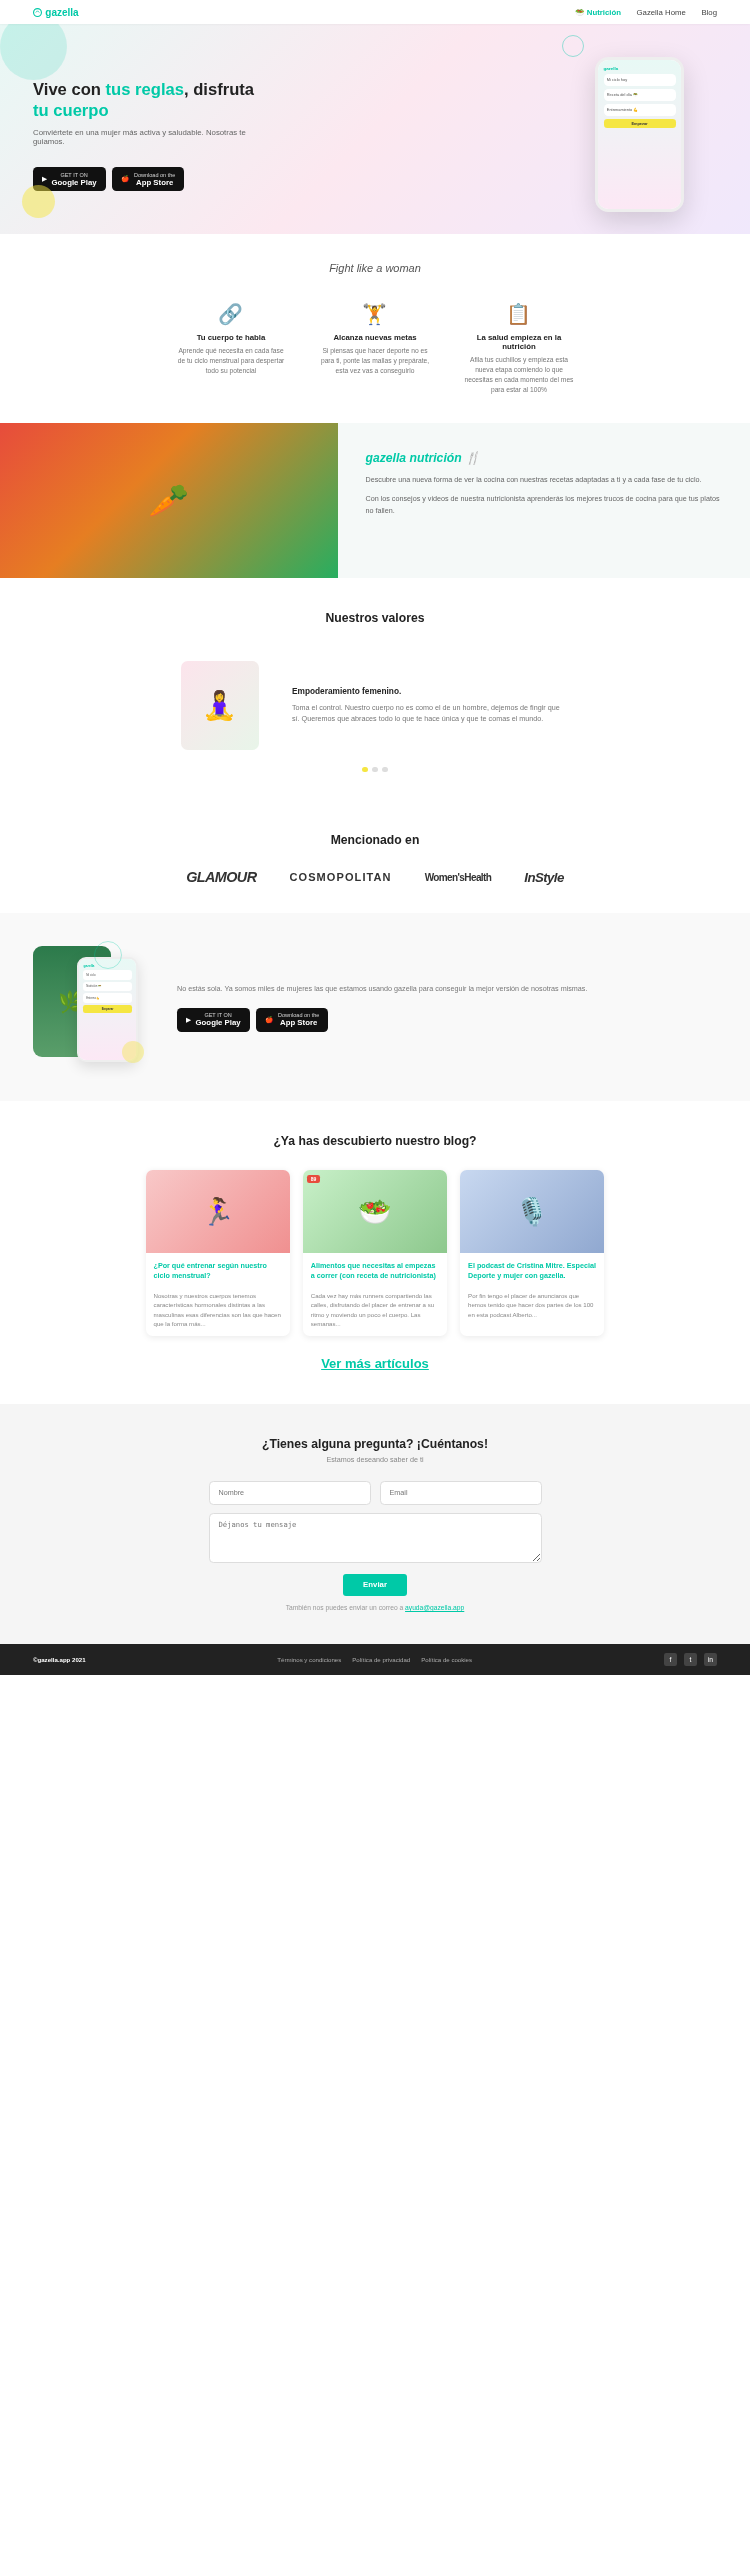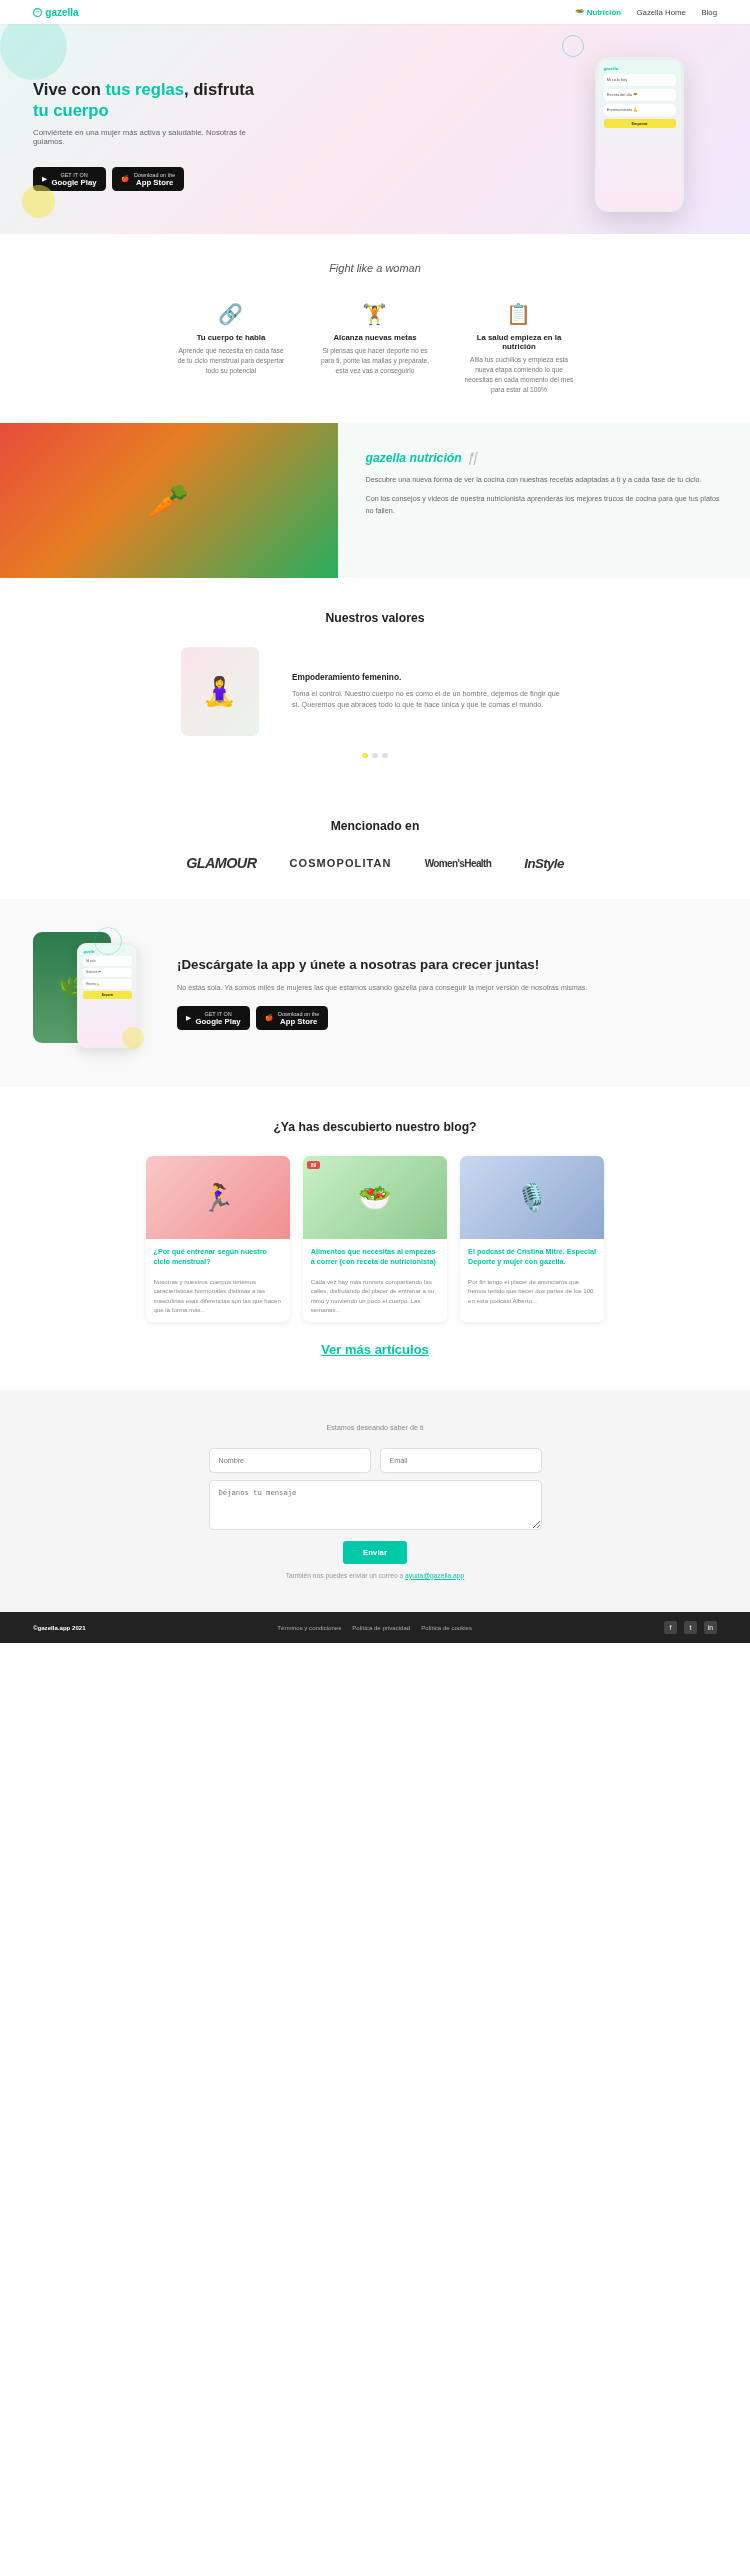--- a/index.html
+++ b/index.html
@@ -71,21 +71,21 @@
       width: 100%; height: 100%; background: linear-gradient(135deg, #e74c3c 0%, #e67e22 40%, #27ae60 100%);
       display: flex; align-items: center; justify-content: center; font-size: 33px;
     }
     .nutrition-content { width: 55%; padding: 28px 28px; }
     .nutrition-content h2 { font-size: 12.2px; font-weight: 700; margin-bottom: 9px; color: #222; }
     .nutrition-content h2 span { font-style: italic; color: #00c9a7; }
     .nutrition-content p { font-size: 7.2px; color: #666; line-height: 1.7; margin-bottom: 6.7px; }
 
     
     .values-section { padding: 33px 33px; text-align: center; }
-    .values-section h2 { font-size: 12.2px; font-weight: 700; margin-bottom: 22px; color: #222; }
+    .values-section h2 { font-size: 12.2px; font-weight: 700; margin-bottom: 36px; color: #222; }
     .values-content { display: flex; align-items: center; gap: 22px; max-width: 388px; margin: 0 auto; }
     .values-illustration { width: 89px; min-width: 89px; }
     .values-illus-inner {
       width: 78px; height: 89px; background: linear-gradient(135deg, #fce4ec 0%, #e8f5e9 100%);
       border-radius: 6.7px; display: flex; align-items: center; justify-content: center; font-size: 28px;
     }
     .value-item h3 { font-size: 8.3px; font-weight: 700; margin-bottom: 5.5px; color: #222; text-align: left; }
     .value-item p { font-size: 7.2px; color: #777; line-height: 1.6; text-align: left; }
     .values-dots { display: flex; justify-content: center; gap: 4.4px; margin-top: 16.6px; }
     .values-dot { width: 5.5px; height: 5.5px; border-radius: 50%; background: #ddd; }
@@ -310,21 +310,20 @@
         <div class="cta-phone-card">Mi ciclo</div>
         <div class="cta-phone-card">Nutrición 🥗</div>
         <div class="cta-phone-card">Entreno 💪</div>
         <div class="cta-phone-btn">Empezar</div>
       </div>
     </div>
     <div class="cta-deco1"></div>
     <div class="cta-deco2"></div>
   </div>
   <div class="cta-content">
-    <h2>¡Descárgate la app y únete a nosotras para crecer juntas!</h2>
     <p>No estás sola. Ya somos miles de mujeres las que estamos usando gazella para conseguir la mejor versión de nosotras mismas.</p>
     <div class="cta-btns">
       <button class="store-btn">
         <span>▶</span>
         <div>
           <div class="store-sub">GET IT ON</div>
           <div class="store-name">Google Play</div>
         </div>
       </button>
       <button class="store-btn">
@@ -378,20 +377,21 @@
         <p>Por fin tengo el placer de anunciaros que hemos tenido que hacer dos partes de los 100 en esta podcast Alberto...</p>
       </div>
     </div>
   </div>
   <div class="blog-more">
     <a>Ver más artículos</a>
   </div>
 </section>
 
 <section class="contact-section">
+  <h2>¿Tienes alguna pregunta? ¡Cuéntanos!</h2>
   <p class="sub">Estamos deseando saber de ti</p>
   <div class="contact-form">
     <div class="form-row">
       <input class="form-input" type="text" placeholder="Nombre" style="">
       <input class="form-input" type="email" placeholder="Email" style="">
     </div>
     <textarea class="form-textarea" placeholder="Déjanos tu mensaje" style=""></textarea>
     <button class="submit-btn">Enviar</button>
     <p class="contact-alt">
       <span>También nos puedes enviar un correo a </span><a href="#">ayuda@gazella.app</a>

